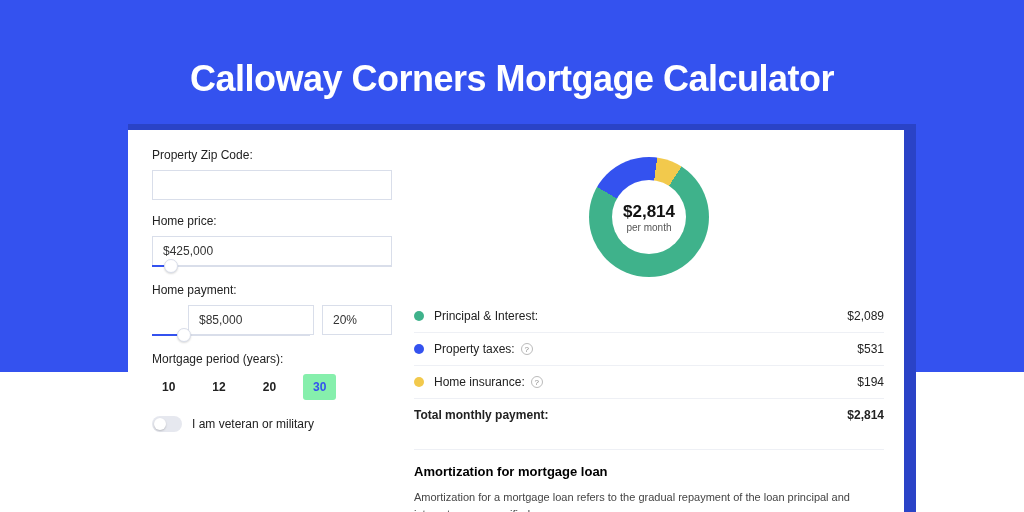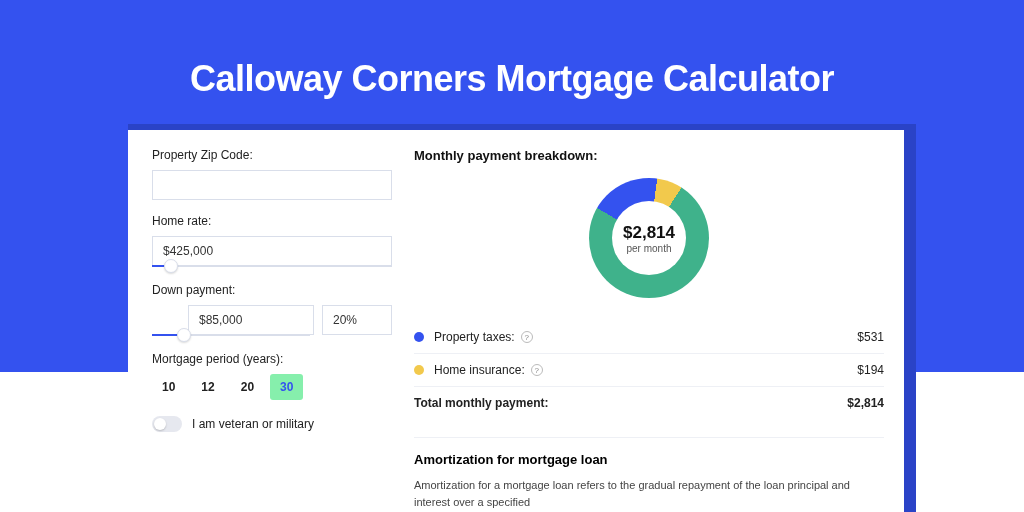--- a/index.html
+++ b/index.html
@@ -12,21 +12,21 @@
   .lbl { font-size: 12px; color: #222; margin-bottom: 8px; }
   .field { width: 100%; height: 30px; border: 1px solid #d9deea; background: #fff; padding: 0 10px; font-size: 12px; color: #333; display: flex; align-items: center; text-align: right; }
   .slider-track { position: relative; height: 4px; margin-top: -1px; }
   .slider-blue { position: absolute; left: 0; top: 0; height: 2px; background: #3452ef; }
   .slider-grey { position: absolute; right: 0; top: 0; height: 2px; background: #d9deea; }
   .slider-thumb { position: absolute; top: -6px; width: 14px; height: 14px; border-radius: 50%; background: #fff; border: 1px solid #d9deea; box-shadow: 0 1px 2px rgba(0,0,0,0.15); cursor: pointer; }
   .group { margin-bottom: 14px; }
   .row2 { display: flex; gap: 8px; }
   .row2 .field:first-child { flex: 1; margin-left: 36px; }
   .row2 .field:last-child { width: 70px; }
-  .periods { display: flex; gap: 6px; margin-top: 6px; }
+  .periods { display: flex; gap: 17px; margin-top: 6px; }
   .pbtn { font-size: 12px; padding: 6px 10px; border: none; background: transparent; color: #222; border-radius: 3px; cursor: pointer; font-weight: 600; }
   .pbtn.active { background: #86efac; color: #3452ef; }
   .vet { display: flex; align-items: center; gap: 10px; margin-top: 16px; }
   .toggle { width: 30px; height: 16px; background: #e6e8ef; border-radius: 10px; position: relative; cursor: pointer; }
   .toggle::after { content: ""; position: absolute; left: 2px; top: 2px; width: 12px; height: 12px; background: #fff; border-radius: 50%; box-shadow: 0 1px 2px rgba(0,0,0,0.2); }
   .vet span { font-size: 12px; color: #222; }
 
   .right { position: absolute; left: 286px; top: 18px; width: 470px; }
   .rtitle { font-size: 13px; font-weight: 700; color: #111; margin-bottom: 6px; }
 
@@ -58,33 +58,33 @@
   <div class="card">
 
     <div class="form">
 
       <div class="group">
         <div class="lbl">Property Zip Code:</div>
         <input class="field" value="" style="">
       </div>
 
       <div class="group">
-        <div class="lbl">Home rate:</div>
+        <div class="lbl">Home price:</div>
         <div class="field">
             <span>$425,000</span>
           </div>
         <div class="slider-track">
           <div class="slider-blue" style="width:8%"></div>
           <div class="slider-grey" style="left:8%;width:92%"></div>
           <div class="slider-thumb" style="left:calc(8% - 7px)"></div>
         </div>
       </div>
 
       <div class="group">
-        <div class="lbl">Down payment:</div>
+        <div class="lbl">Home payment:</div>
         <div class="row2">
           <div class="field">
               <span>$85,000</span>
             </div>
           <div class="field">
               <span>20%</span>
             </div>
         </div>
         <div class="slider-track" style="width:158px">
           <div class="slider-blue" style="width:20%"></div>
@@ -104,31 +104,37 @@
         </div>
       </div>
 
       <div class="vet">
         <div class="toggle"></div>
         <span>I am veteran or military</span>
       </div>
     </div>
 
     <div class="right">
-      <div class="rtitle">Monthly payment breakdown:</div>
 
       <div class="donut-wrap">
         <div class="donut" id="donut" style="background: conic-gradient(from 300deg, rgb(52, 82, 239) 0%, rgb(52, 82, 239) 18.8699%, rgb(242, 201, 76) 18.8699%, rgb(242, 201, 76) 25.764%, rgb(63, 178, 139) 25.764%, rgb(63, 178, 139) 100%);"></div>
         <div class="donut-hole">
           <div class="donut-amt">$2,814</div>
           <div class="donut-sub">per month</div>
         </div>
       </div>
 
       <div class="legend">
+        <div class="lrow">
+          <span class="dot" style="background:#3fb28b"></span>
+          <span class="lname">
+              <span>Principal &amp; Interest:</span>
+            </span>
+          <span class="lval">$2,089</span>
+        </div>
         <div class="lrow">
           <span class="dot" style="background:#3452ef"></span>
           <span class="lname">
               <span>Property taxes:</span>
               <span class="info">?</span>
             </span>
           <span class="lval">$531</span>
         </div>
         <div class="lrow">
           <span class="dot" style="background:#f2c94c"></span>

